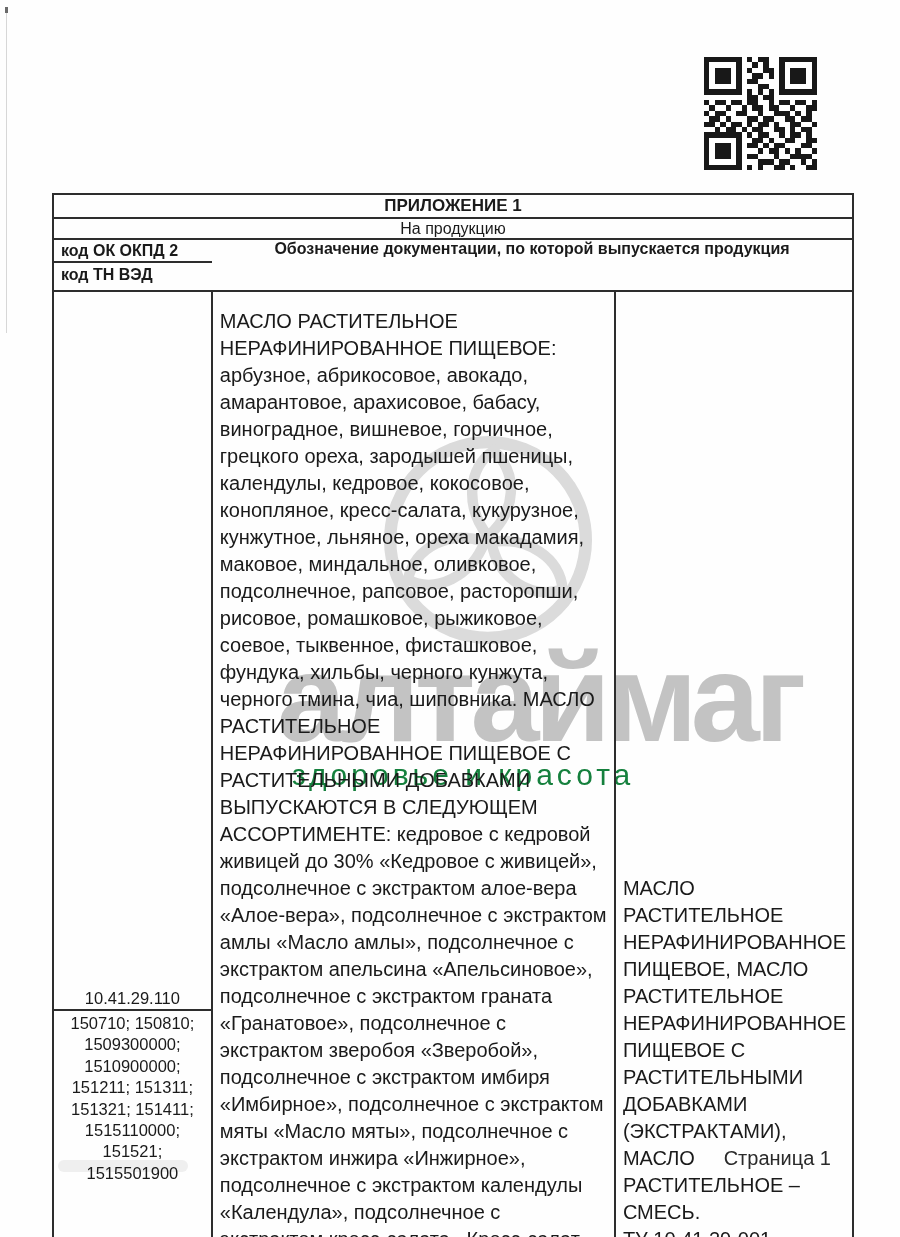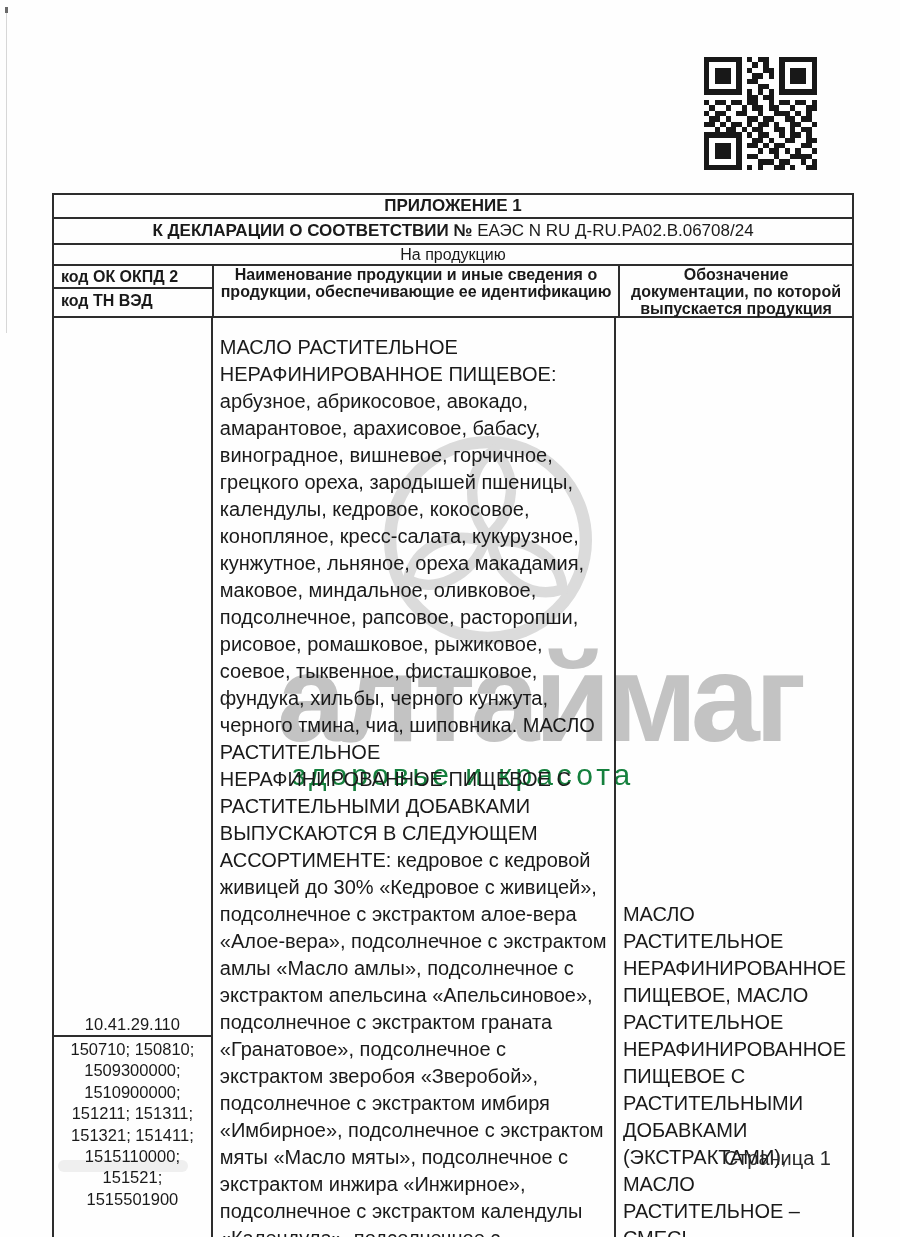--- a/index.html
+++ b/index.html
@@ -526,33 +526,28 @@
       <div></div>
       <div></div>
       <div class="on"></div>
       <div class="on"></div>
     </div>
 
   <div class="doc-table">
 
     <div class="row r-title">ПРИЛОЖЕНИЕ 1</div>
 
-    <div class="row r-decl">
-      <span class="lbl">К ДЕКЛАРАЦИИ О СООТВЕТСТВИИ №</span>
-      <span>ЕАЭС N RU Д-RU.РА02.В.06708/24</span>
-    </div>
 
     <div class="row r-sub">На продукцию</div>
 
     <div class="row r-head">
       <div class="c1">
         <div class="h-c1-top">код ОК ОКПД 2</div>
         <div class="h-c1-bot">код ТН ВЭД</div>
       </div>
-      <div class="c2 h-mid">Наименование продукции и иные сведения о продукции, обеспечивающие ее идентификацию</div>
       <div class="c3 h-mid">Обозначение документации, по которой выпускается продукция</div>
     </div>
 
     <div class="row r-body">
       <div class="c1">
         <div class="okpd">10.41.29.110</div>
         <div class="codes">
           <div>150710; 150810;</div>
           <div>1509300000;</div>
           <div>1510900000;</div>

